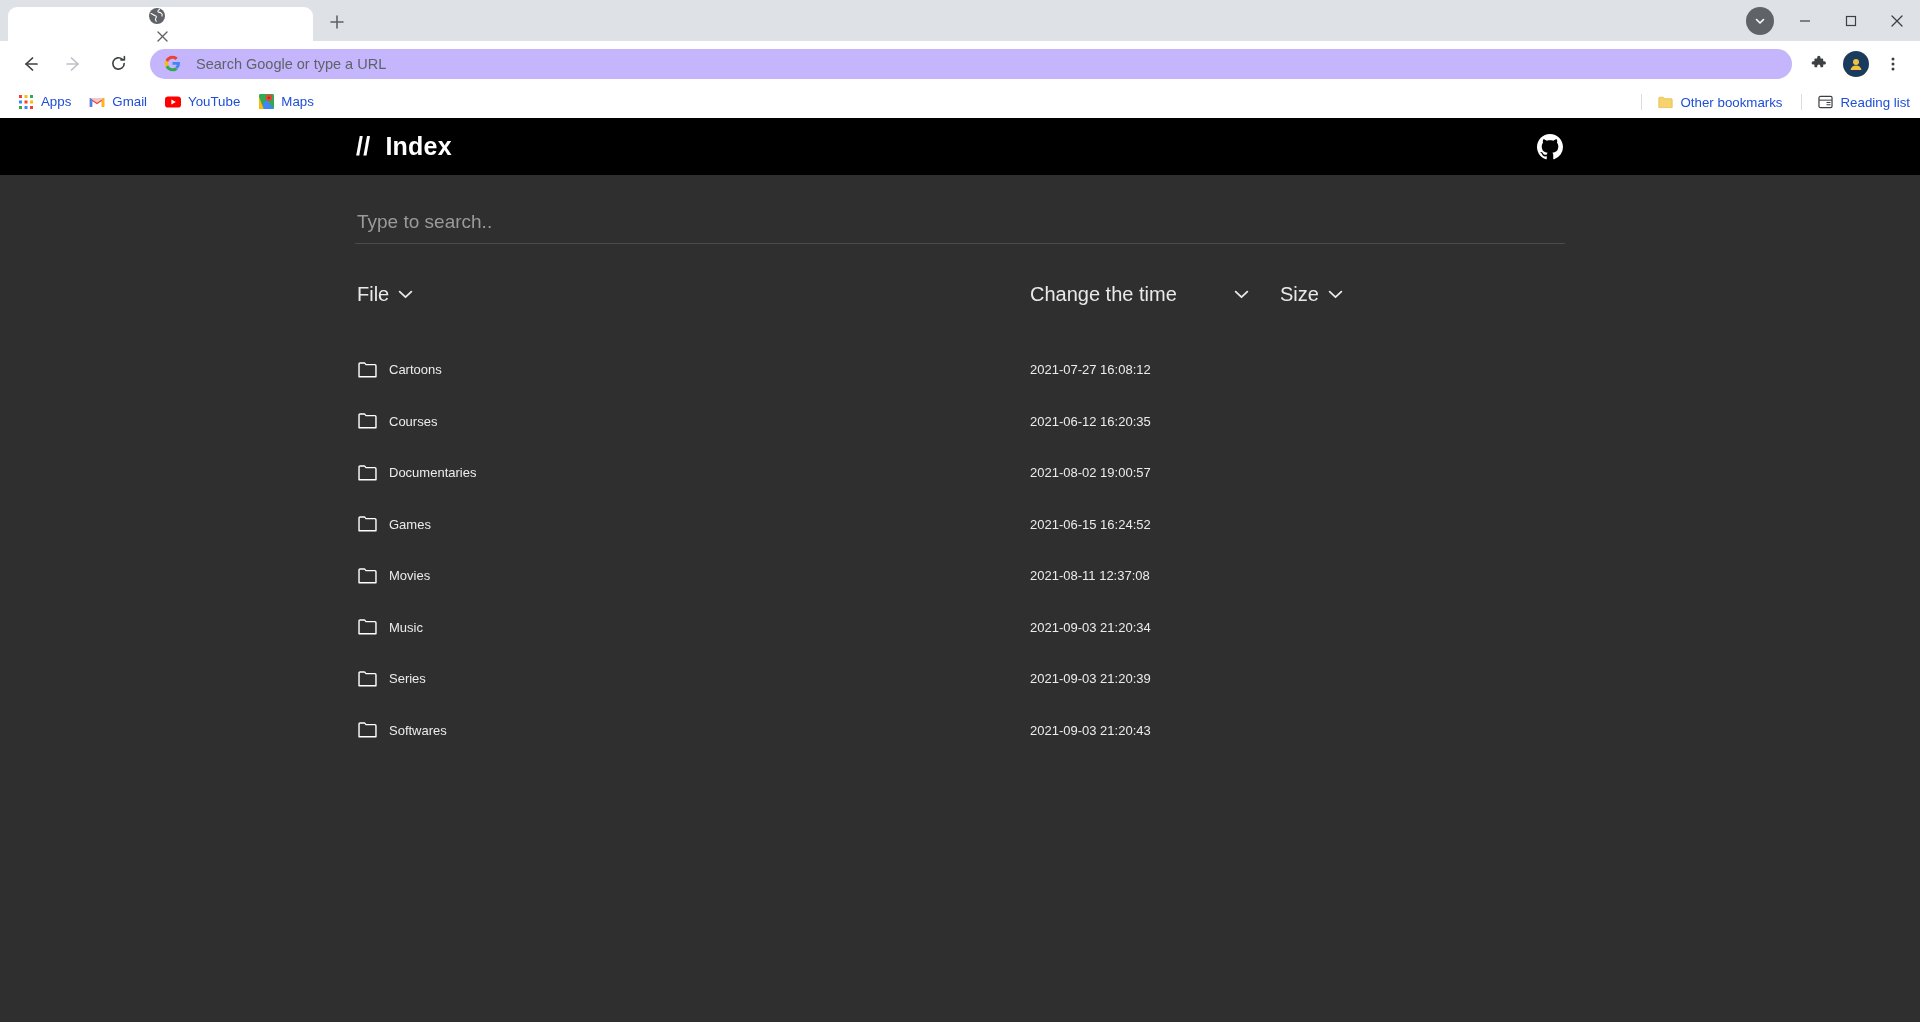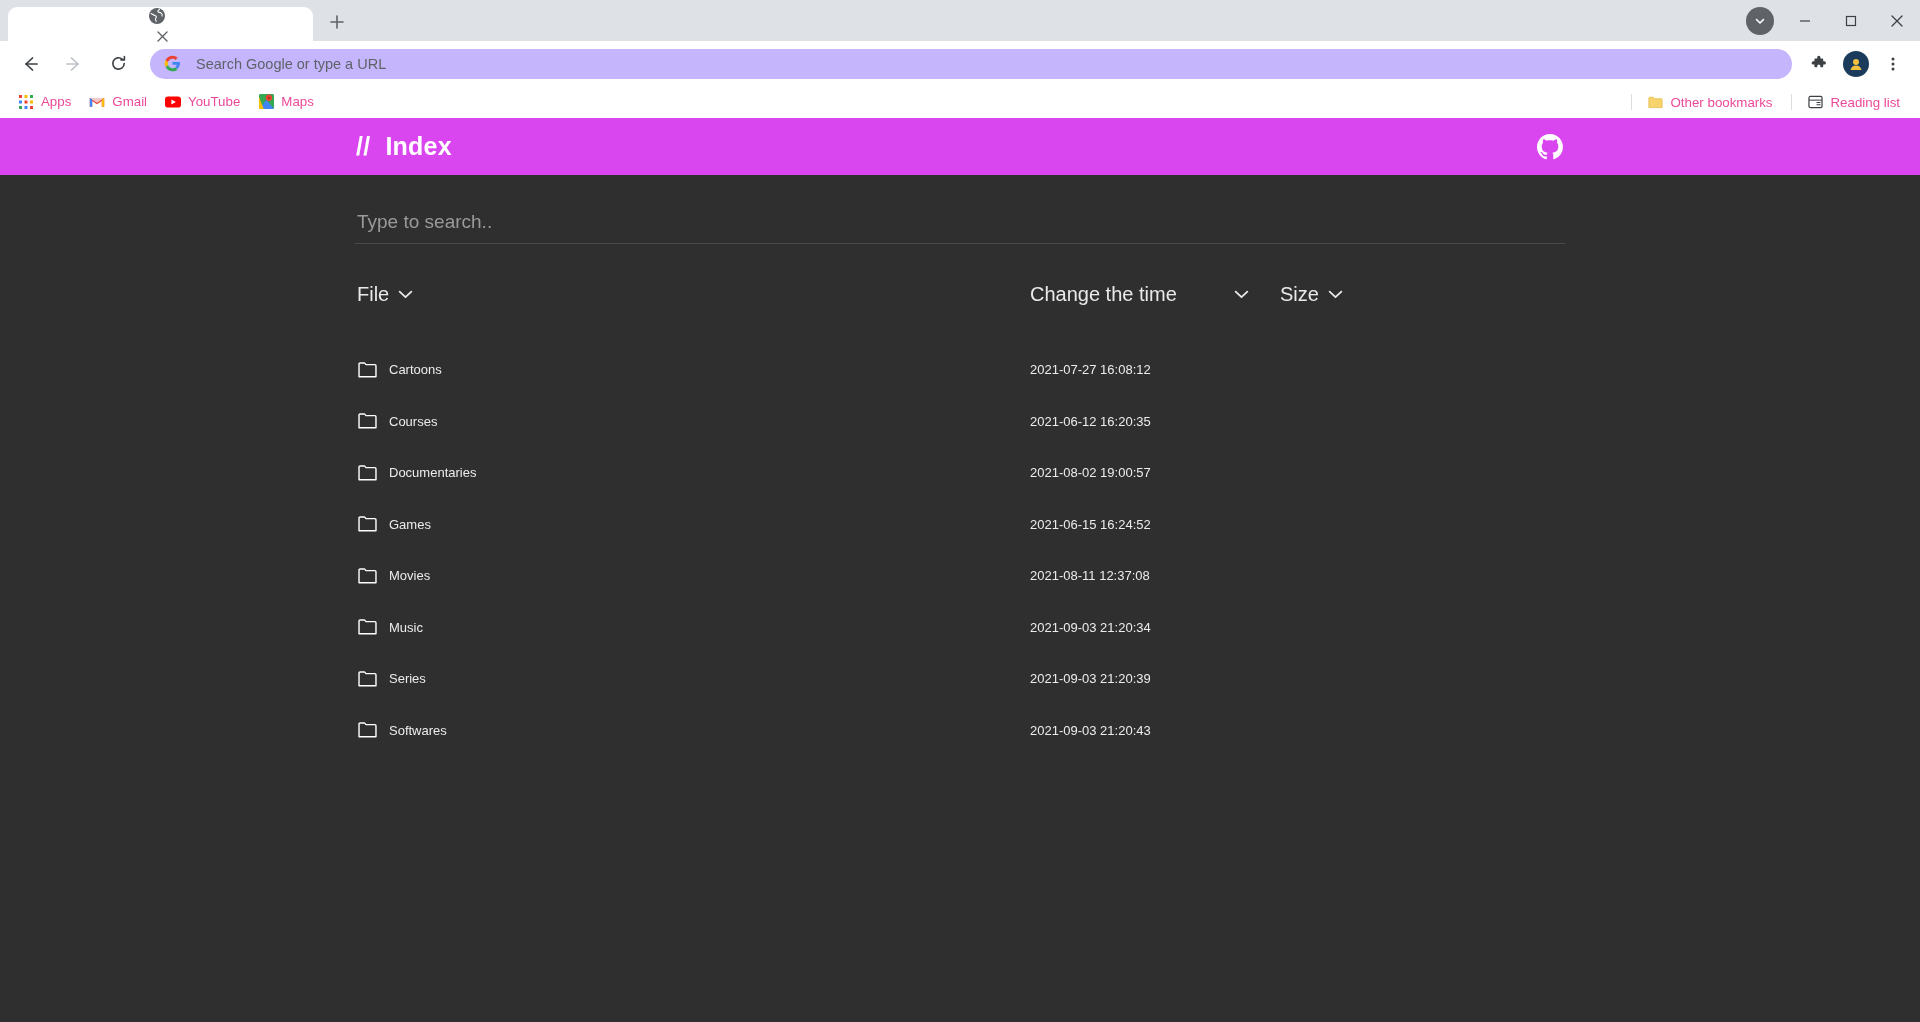--- a/index.html
+++ b/index.html
@@ -118,37 +118,37 @@
     flex: none;
     position: relative;
   }
   .bm {
     display: flex; align-items: center;
     height: 26px; padding: 0 8px;
     border-radius: 4px;
     margin-right: 2px;
   }
   .bm-ico { width: 16px; height: 16px; margin-right: 7px; flex: none; display:flex; align-items:center; justify-content:center;}
-  .bm-label { font-size: 13.3px; color: #ec4899; white-space: nowrap; }
+  .bm-label { font-size: 13.3px; color: #1d4ed8; white-space: nowrap; }
   .bookmarks-right {
-    position: absolute; right: 10px; top: 0; height: 32px;
+    position: absolute; right: 0; top: 0; height: 32px;
     display: flex; align-items: center;
   }
   .bm-sep { width: 1px; height: 16px; background: #dadce0; margin: 0 8px; }
 
   
   .page {
     flex: 1;
     background: #2f2f2f;
     overflow: hidden;
     position: relative;
   }
   .page-header {
     height: 57px;
-    background: #d946ef;
+    background: #000000;
     display: flex; align-items: center;
     padding: 0 0;
     position: relative;
   }
   .page-header-inner {
     width: 1210px;
     margin: 0 auto;
     display: flex; align-items: center; justify-content: space-between;
     padding: 0 0 0 0;
   }

